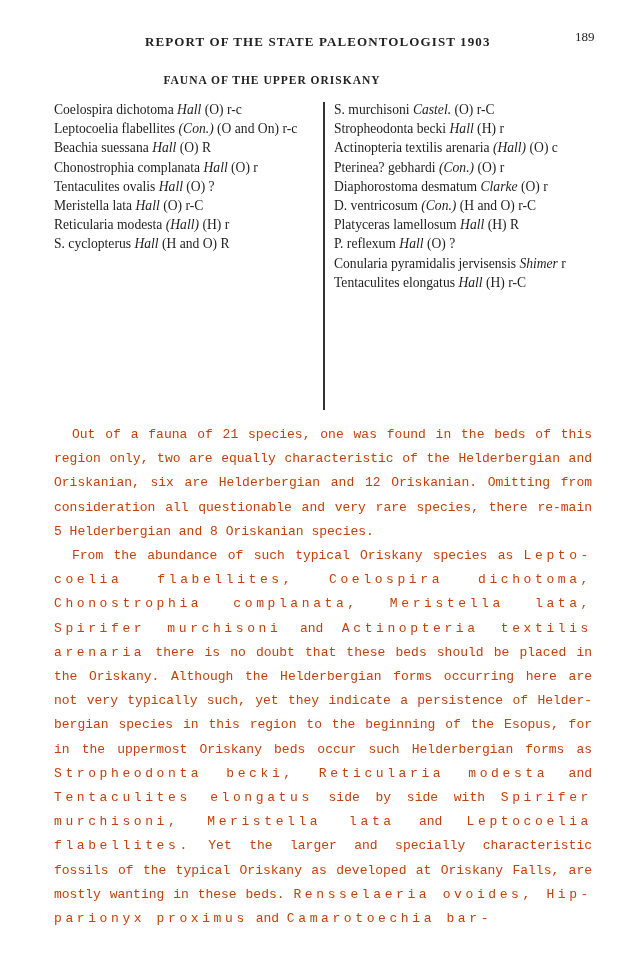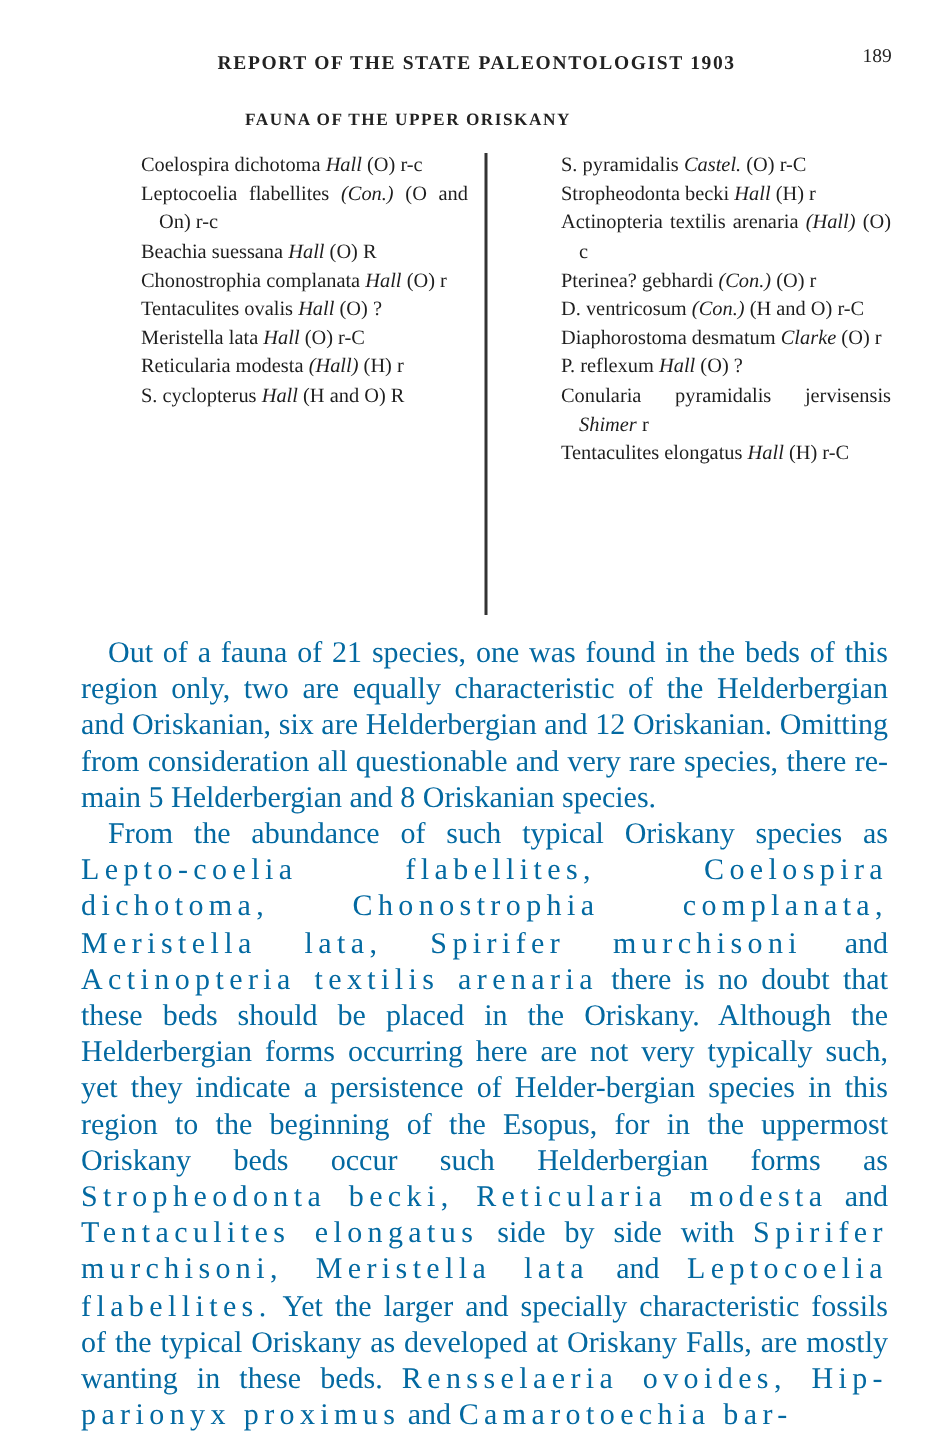--- a/index.html
+++ b/index.html
@@ -26,27 +26,27 @@
     font-size: 11.5px; letter-spacing: 1px; font-weight: bold; color: #222;
     padding-left: 20px; box-sizing: border-box;
   }
 
   .fauna-table { position: absolute; top: 100px; left: 54px; width: 540px; height: 310px; }
   .col { position: absolute; top: 0; font-family: "Liberation Serif", serif; font-size: 13.6px; line-height: 19.2px; color: #1e1e1e; }
   .col-left { left: 0; width: 258px; }
   .col-right { left: 280px; width: 260px; }
   .divider { position: absolute; left: 269px; top: 2px; width: 1.5px; height: 308px; background: #333; }
 
-  .entry { text-align: justify; text-align-last: left; padding-left: 12px; text-indent: -12px; margin-left: 40px; }
+  .entry { text-align: justify; text-align-last: left; padding-left: 12px; text-indent: -12px; }
   .entry .auth { font-style: italic; }
 
   .body-text {
     position: absolute; top: 423px; left: 54px; width: 538px;
-    font-family: Liberation Serif, serif;
-    font-size: 20px; line-height: 24.2px; color: #0369a1;
+    font-family: Liberation Mono, monospace;
+    font-size: 13px; line-height: 24.2px; color: #c2410c;
   }
   .para { margin: 0; text-align: justify; text-indent: 18px; }
   .sp { letter-spacing: 3.6px; }
 </style>
 </head>
 <body>
 
 <div class="page">
   <div class="running-head">REPORT OF THE STATE PALEONTOLOGIST 1903</div>
   <div class="page-number">189</div>
@@ -58,26 +58,27 @@
         <div class="entry"><span>Leptocoelia flabellites</span> <span class="auth">(Con.)</span> <span>(O and On) r-c</span></div>
         <div class="entry"><span>Beachia suessana</span> <span class="auth">Hall</span> <span>(O) R</span></div>
         <div class="entry"><span>Chonostrophia complanata</span> <span class="auth">Hall</span> <span>(O) r</span></div>
         <div class="entry"><span>Tentaculites ovalis</span> <span class="auth">Hall</span> <span>(O) ?</span></div>
         <div class="entry"><span>Meristella lata</span> <span class="auth">Hall</span> <span>(O) r-C</span></div>
         <div class="entry"><span>Reticularia modesta</span> <span class="auth">(Hall)</span> <span>(H) r</span></div>
         <div class="entry"><span>S. cyclopterus</span> <span class="auth">Hall</span> <span>(H and O) R</span></div>
       </div>
     <div class="divider"></div>
     <div class="col col-right" id="col-right">
-        <div class="entry"><span>S. pyramidalis</span> <span class="auth">Castel.</span> <span>(O) r-C</span></div>
+        <div class="entry"><span>S. murchisoni</span> <span class="auth">Castel.</span> <span>(O) r-C</span></div>
         <div class="entry"><span>Stropheodonta becki</span> <span class="auth">Hall</span> <span>(H) r</span></div>
         <div class="entry"><span>Actinopteria textilis arenaria</span> <span class="auth">(Hall)</span> <span>(O) c</span></div>
         <div class="entry"><span>Pterinea? gebhardi</span> <span class="auth">(Con.)</span> <span>(O) r</span></div>
+        <div class="entry"><span>Diaphorostoma desmatum</span> <span class="auth">Clarke</span> <span>(O) r</span></div>
         <div class="entry"><span>D. ventricosum</span> <span class="auth">(Con.)</span> <span>(H and O) r-C</span></div>
-        <div class="entry"><span>Diaphorostoma desmatum</span> <span class="auth">Clarke</span> <span>(O) r</span></div>
+        <div class="entry"><span>Platyceras lamellosum</span> <span class="auth">Hall</span> <span>(H) R</span></div>
         <div class="entry"><span>P. reflexum</span> <span class="auth">Hall</span> <span>(O) ?</span></div>
         <div class="entry"><span>Conularia pyramidalis jervisensis</span> <span class="auth">Shimer</span> <span>r</span></div>
         <div class="entry"><span>Tentaculites elongatus</span> <span class="auth">Hall</span> <span>(H) r-C</span></div>
       </div>
   </div>
 
   <div class="body-text">
     <p class="para">Out of a fauna of 21 species, one was found in the beds of this region only, two are equally characteristic of the Helderbergian and Oriskanian, six are Helderbergian and 12 Oriskanian.  Omitting from consideration all questionable and very rare species, there re-main 5 Helderbergian and 8 Oriskanian species.</p>
     <p class="para" id="para2"><span>From the abundance of such typical Oriskany species as </span><span class="sp">Lepto-coelia flabellites, Coelospira dichotoma, Chonostrophia complanata, Meristella lata, Spirifer murchisoni</span><span> and </span><span class="sp">Actinopteria textilis arenaria</span><span> there is no doubt that these beds should be placed in the Oriskany.  Although the Helderbergian forms occurring here are not very typically such, yet they indicate a persistence of Helder-bergian species in this region to the beginning of the Esopus, for in the uppermost Oriskany beds occur such Helderbergian forms as </span><span class="sp">Stropheodonta becki, Reticularia modesta</span><span> and </span><span class="sp">Tentaculites elongatus</span><span> side by side with </span><span class="sp">Spirifer murchisoni, Meristella lata</span><span> and </span><span class="sp">Leptocoelia flabellites.</span><span>  Yet the larger and specially characteristic fossils of the typical Oriskany as developed at Oriskany Falls, are mostly wanting in these beds. </span><span class="sp">Rensselaeria ovoides, Hip-parionyx proximus</span><span> and </span><span class="sp">Camarotoechia bar-</span></p>
   </div>

